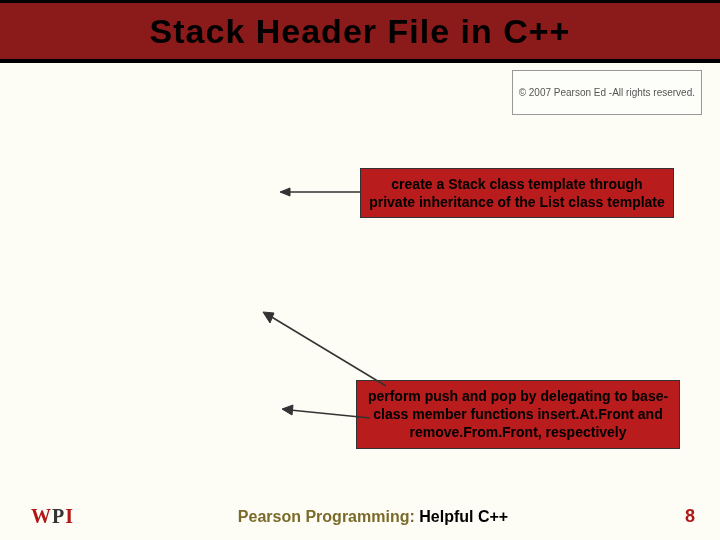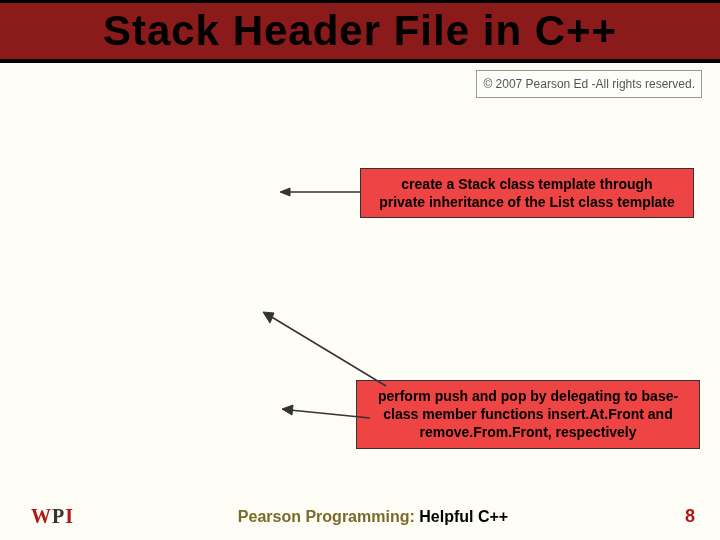--- a/index.html
+++ b/index.html
@@ -16,40 +16,40 @@
     background: #8b1a1a;
     border-top: 3px solid #000;
     border-bottom: 4px solid #000;
     height: 56px;
     display: flex;
     align-items: center;
     justify-content: center;
   }
   .title-text {
     color: #000;
-    font-size: 42px;
+    font-size: 34px;
     font-weight: bold;
     letter-spacing: 1px;
   }
   .copyright-box {
     position: absolute;
     top: 70px;
     right: 18px;
     border: 1px solid #999;
     background: #fdfdfa;
     font-family: Arial, sans-serif;
-    font-size: 12px;
+    font-size: 10px;
     color: #555;
-    padding: 6px 6px;
+    padding: 16px 6px;
   }
   .callout {
     position: absolute;
     border: 1.5px solid #333;
-    background: #ef4444;
-    padding: 6px 16px;
+    background: #b91c1c;
+    padding: 6px 6px;
     font-size: 14px;
     font-weight: bold;
     text-align: center;
     line-height: 1.3;
   }
   .callout-1 {
     top: 168px;
     left: 360px;
     width: 300px;
   }

